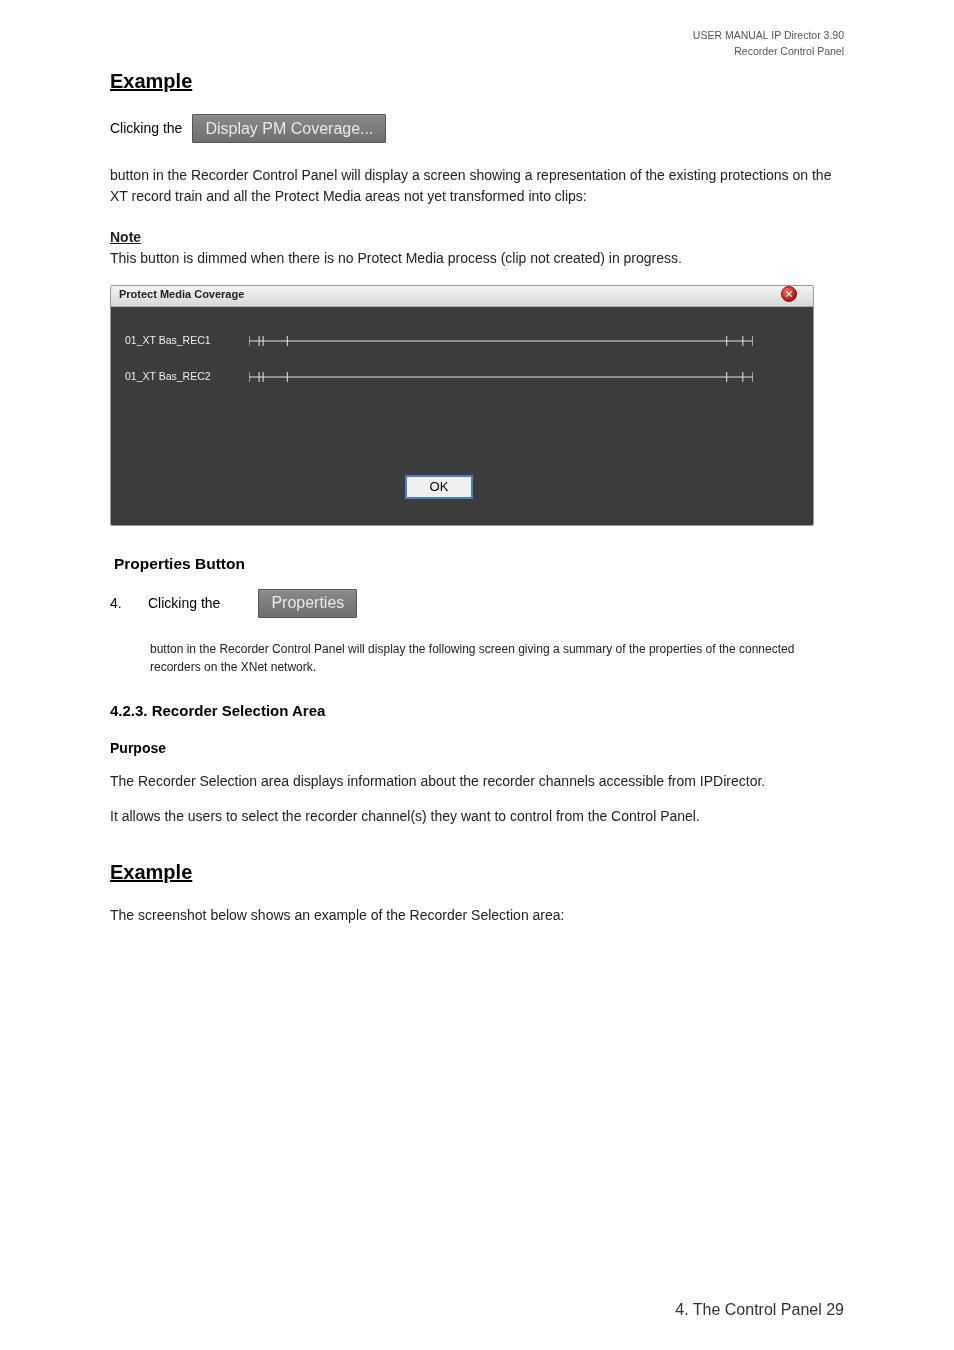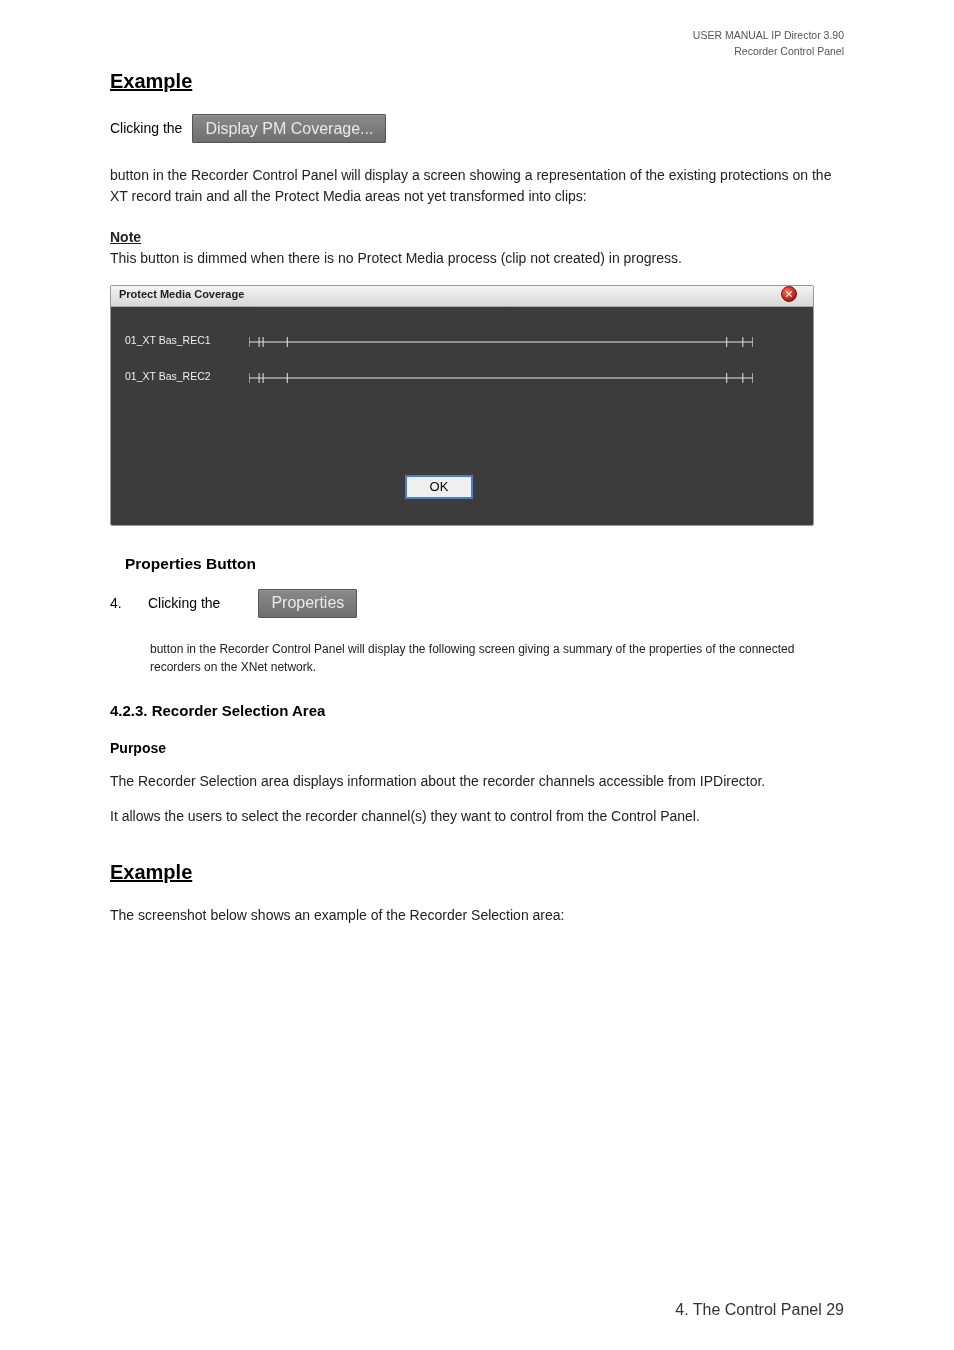--- a/index.html
+++ b/index.html
@@ -102,21 +102,21 @@
     line-height: 1;
     border: 1px solid #7a1008;
   }
   .dlg-body {
     background: #3c3c3c;
     padding: 26px 60px 12px 14px;
     color: #efefef;
   }
   .track-row {
     display: flex;
-    align-items: flex-end;
+    align-items: center;
     gap: 14px;
     margin-bottom: 20px;
     font-size: 10.5px;
   }
   .track-label {
     width: 110px;
     color: #efefef;
   }
   .track-line {
     flex: 1;
@@ -142,21 +142,21 @@
     border: 2px solid #4a7ec8;
     font-size: 13px;
     display: flex;
     align-items: center;
     justify-content: center;
     color: #000;
   }
   .section-heading {
     font-weight: bold;
     font-size: 15.5px;
-    margin: 12px 0 14px 15px;
+    margin: 12px 0 14px 4px;
   }
   .num-line {
     display: flex;
     align-items: center;
     gap: 14px;
     margin: 10px 0 22px 0;
   }
   .num-line .num {
     width: 24px;
     font-size: 14px;

